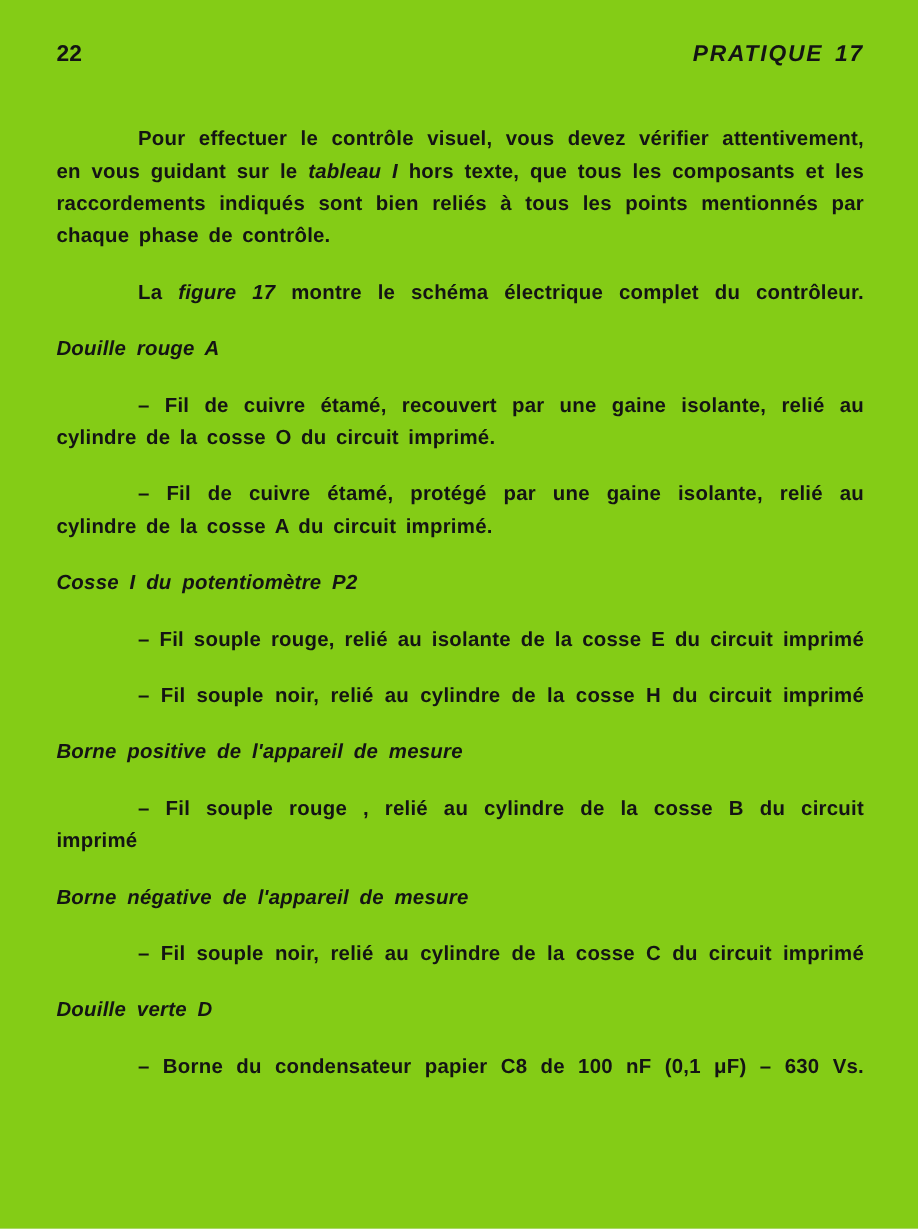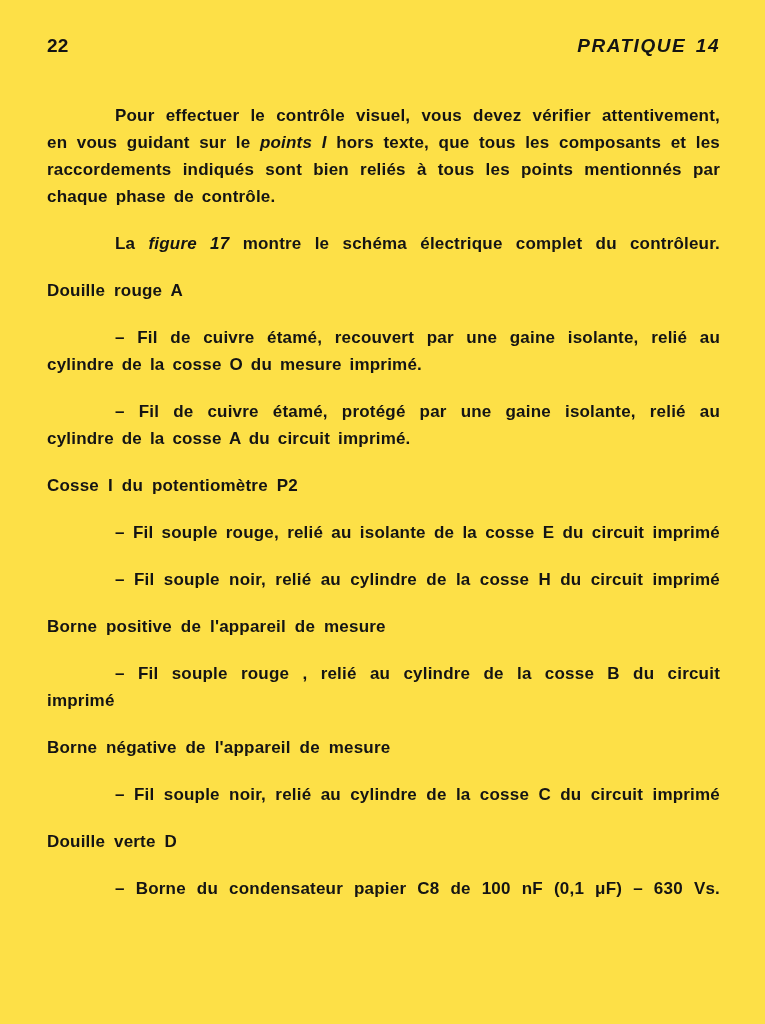--- a/index.html
+++ b/index.html
@@ -5,21 +5,21 @@
   html, body {
     margin: 0;
     padding: 0;
     background: #e8e8e8;
   }
   .page {
     position: relative;
     width: 765px;
     height: 1024px;
     margin: 0 auto;
-    background: #fde047;
+    background: #84cc16;
     box-sizing: border-box;
     padding: 34px 45px 12px 47px;
     font-family: "Liberation Sans", "DejaVu Sans", sans-serif;
     font-weight: 700;
     color: #141414;
     font-size: 17px;
     line-height: 27px;
     letter-spacing: 0.2px;
     word-spacing: 3px;
     overflow: hidden;
@@ -48,43 +48,44 @@
     text-indent: 68px;
   }
   .first-par {
     margin-top: 44px;
   }
   .force-justify {
     text-align: justify;
     text-align-last: justify;
   }
   .section-heading {
+    font-style: italic;
     text-align: left;
     word-spacing: 4px;
   }
   .inline-italic {
     font-style: italic;
   }
 </style>
 </head>
 <body>
 
 <div class="page">
 
   <div class="header">
     <span class="page-number">22</span>
-    <span class="running-title">PRATIQUE 14</span>
+    <span class="running-title">PRATIQUE 17</span>
   </div>
 
-  <p class="body-par first-par"><span>Pour effectuer le contrôle visuel, vous devez vérifier attentivement, en vous guidant sur le </span><span class="inline-italic">points I</span><span> hors texte, que tous les composants et les raccordements indiqués sont bien reliés à tous les points mentionnés par chaque phase de contrôle.</span></p>
+  <p class="body-par first-par"><span>Pour effectuer le contrôle visuel, vous devez vérifier attentivement, en vous guidant sur le </span><span class="inline-italic">tableau I</span><span> hors texte, que tous les composants et les raccordements indiqués sont bien reliés à tous les points mentionnés par chaque phase de contrôle.</span></p>
 
   <p class="body-par force-justify"><span>La </span><span class="inline-italic">figure 17</span><span> montre le schéma électrique complet du contrôleur.</span></p>
 
   <p class="section-heading">Douille rouge A</p>
-  <p class="body-par">– Fil de cuivre étamé, recouvert par une gaine isolante, relié au cylindre de la cosse O du mesure imprimé.</p>
+  <p class="body-par">– Fil de cuivre étamé, recouvert par une gaine isolante, relié au cylindre de la cosse O du circuit imprimé.</p>
 
   <p class="body-par">– Fil de cuivre étamé, protégé par une gaine isolante, relié au cylindre de la cosse A du circuit imprimé.</p>
 
   <p class="section-heading">Cosse I du potentiomètre P2</p>
   <p class="body-par force-justify">– Fil souple rouge, relié au isolante de la cosse E du circuit imprimé</p>
 
   <p class="body-par force-justify">– Fil souple noir, relié au cylindre de la cosse H du circuit imprimé</p>
 
   <p class="section-heading">Borne positive de l'appareil de mesure</p>
   <p class="body-par force-justify">– Fil souple rouge , relié au cylindre de la cosse B du circuit imprimé</p>

